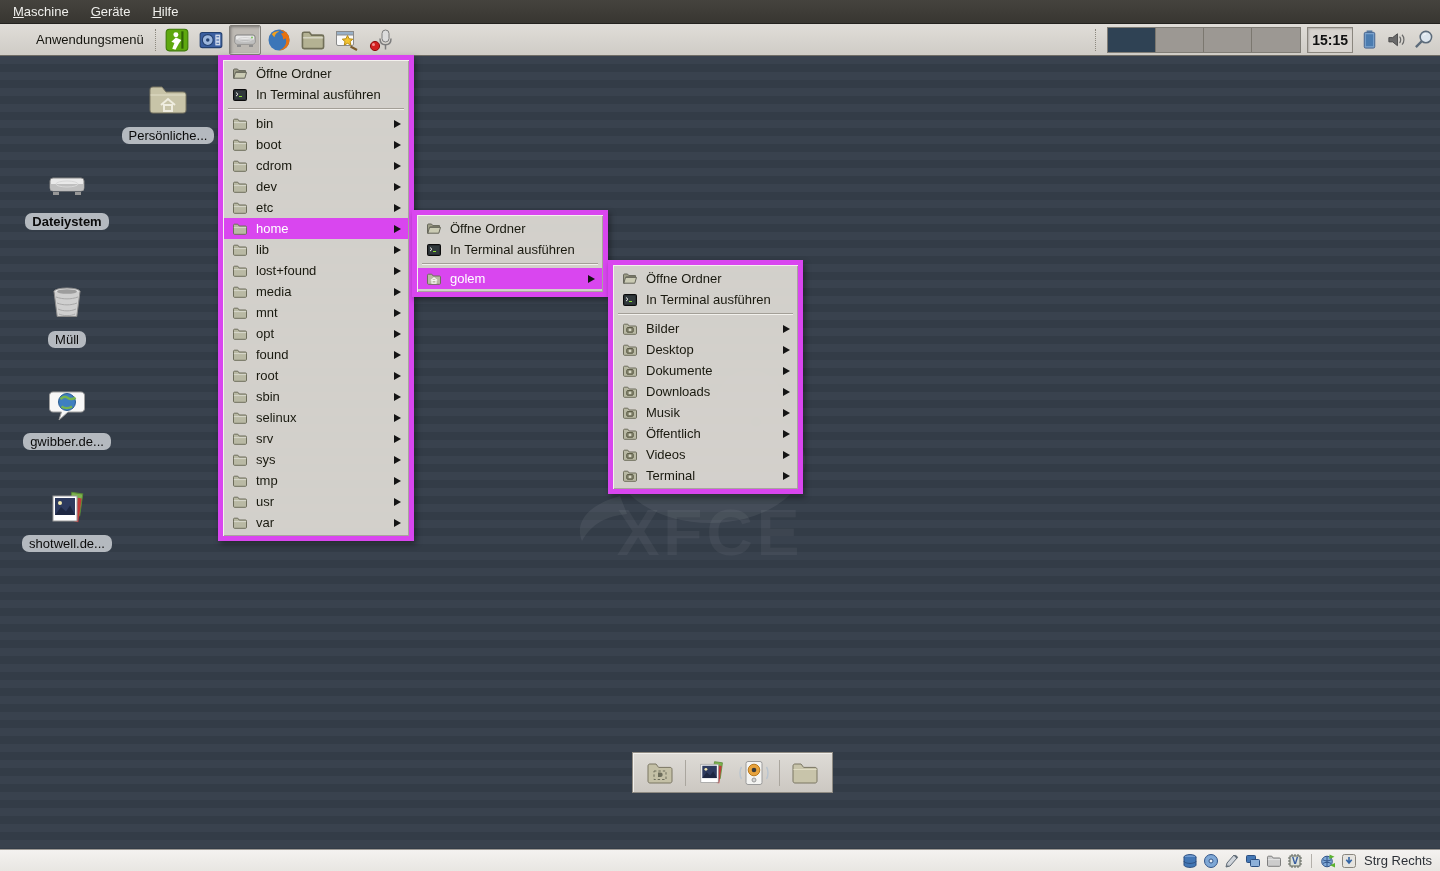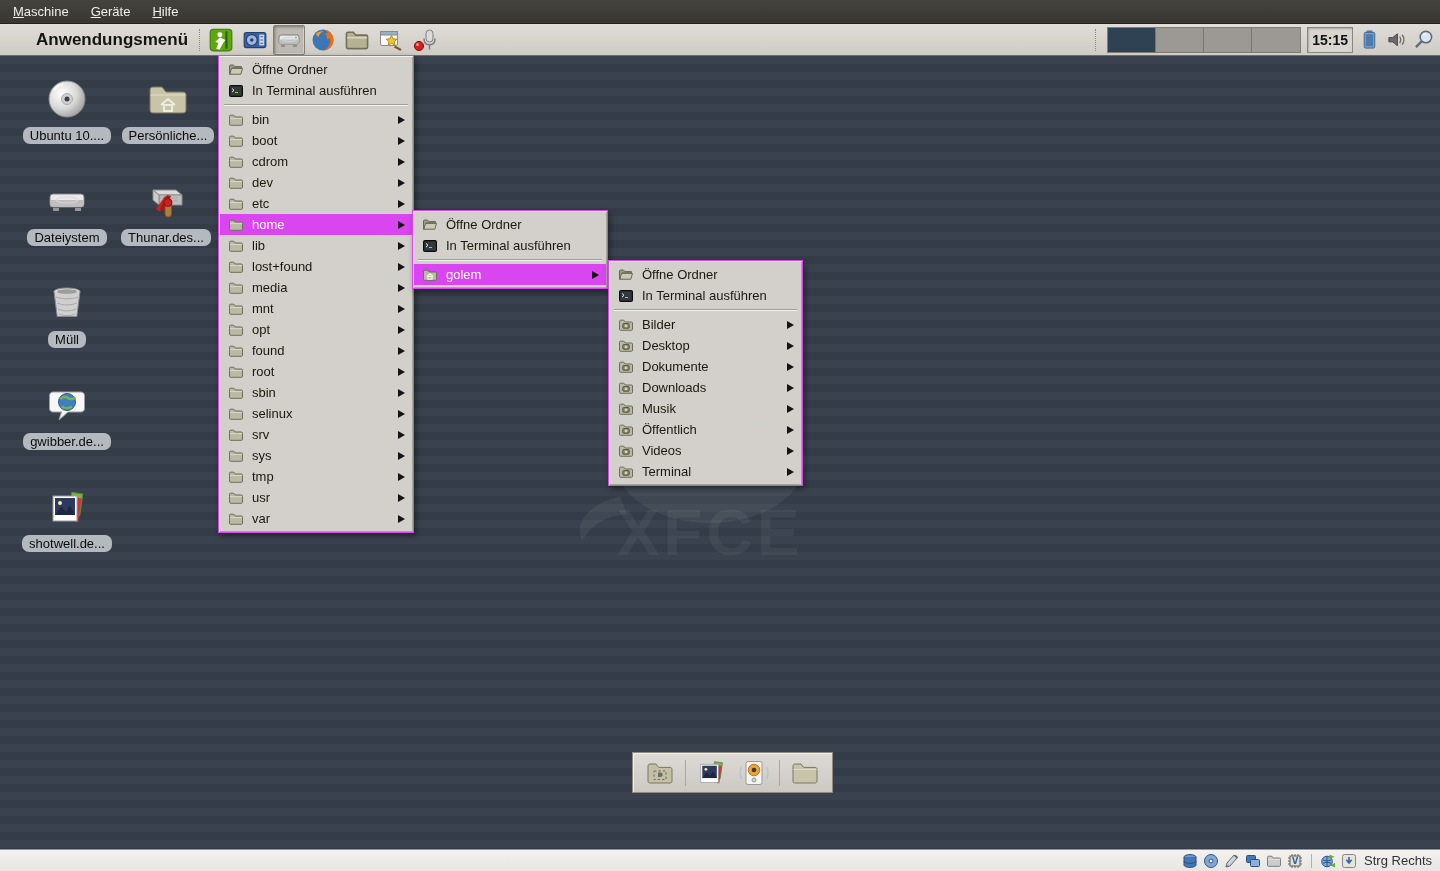--- a/index.html
+++ b/index.html
@@ -17,21 +17,21 @@
   .vbox-menu-item .accel { text-decoration:underline; }
 
   
   .xfce-panel {
     position:absolute; left:0; top:24px; width:1440px; height:32px;
     background:linear-gradient(#e0ddd8,#cfccc6);
     border-bottom:1px solid #6f6c65;
     display:flex; align-items:center; padding:0 4px;
   }
   .app-menu-button { display:flex; align-items:center; gap:5px; padding:2px 6px; height:28px; border-radius:2px; }
-  .app-menu-label { font-size:17px; font-weight:bold; color:#15150f; }
+  .app-menu-label { font-size:13px; font-weight:normal; color:#15150f; }
   .panel-sep { border-left:1px dotted #8d897f; height:22px; margin:0 5px; }
   .launchers { display:flex; align-items:center; gap:2px; }
   .launcher { width:32px; height:30px; display:flex; align-items:center; justify-content:center; border:1px solid transparent; border-radius:2px; }
   .launcher.pressed {
     background:#bdb9b3;
     border:1px solid #83807a;
     box-shadow: inset 1px 1px 3px rgba(0,0,0,.35), inset -1px -1px 0 rgba(255,255,255,.5);
   }
   .panel-right { margin-left:auto; display:flex; align-items:center; gap:6px; }
   .pager { display:flex; border:1px solid #807d76; box-shadow: inset 0 1px 2px rgba(0,0,0,.25); height:26px; }
@@ -59,21 +59,21 @@
   }
   .desk-icon { position:absolute; width:96px; display:flex; flex-direction:column; align-items:center; gap:5px; }
   .desk-icon .dlabel {
     background:#b4b9bf; color:#0b0b0b; font-size:13px;
     padding:1px 7px; border-radius:7px; white-space:nowrap; max-width:96px; overflow:hidden;
   }
 
   
   .menu {
     position:absolute; background:rgba(216,213,208,0.97);
-    border:1px solid #d946ef;
+    border:5px solid #d946ef;
     box-shadow: inset 1px 1px 0 #f3f1ed, inset -1px -1px 0 #a9a59d, 2px 3px 6px rgba(0,0,0,.4);
     padding:3px 1px; z-index:5;
   }
   .mi { height:21px; display:flex; align-items:center; gap:8px; padding:0 7px 0 8px; font-size:13px; color:#19190f; }
   .mi .mlabel { flex:1; white-space:nowrap; overflow:hidden; }
   .mi.hl { background:#d946ef; color:#ffffff; }
   .arr { width:0; height:0; border-left:7px solid #141414; border-top:4.5px solid transparent; border-bottom:4.5px solid transparent; }
   .msep { height:0; border-top:1px solid #a39f97; border-bottom:1px solid #f3f1ed; margin:3px 4px; }
 
   
@@ -228,75 +228,42 @@
 
 <div class="desktop" id="desktop">
   <div class="watermark" id="watermark"><svg width="290" height="260" viewBox="0 0 290 260" style="opacity:.06">
         <ellipse cx="150" cy="135" rx="95" ry="62" fill="#ffffff"></ellipse>
         <circle cx="190" cy="78" r="34" fill="#ffffff"></circle>
         <circle cx="122" cy="92" r="20" fill="#ffffff"></circle>
         <path d="M60 170c-35 10-45 28-38 45 10-18 25-25 45-27z" fill="#ffffff"></path>
         <circle cx="196" cy="96" r="5" fill="#333c47"></circle>
       </svg></div>
   <div class="wm-text">XFCE</div>
-<div class="desk-icon" style="left: 19px; top: 22px;">
-      <span style="display: inline-flex; align-items: center; justify-content: center;">
-        <svg width="44" height="44" viewBox="0 0 44 44">
-          <defs>
-            <radialGradient id="cdg" cx="35%" cy="35%" r="75%">
-              <stop offset="0" stop-color="#ffffff"></stop>
-              <stop offset=".55" stop-color="#d9d9d9"></stop>
-              <stop offset="1" stop-color="#999999"></stop>
-            </radialGradient>
-          </defs>
-          <circle cx="22" cy="21" r="18" fill="url(#cdg)" stroke="#8b8b8b"></circle>
-          <circle cx="22" cy="21" r="5.5" fill="#cfcfcf" stroke="#ababab"></circle>
-          <circle cx="22" cy="21" r="2.5" fill="#39424e"></circle>
-          <path d="M9 12a16 16 0 0 1 9-6" stroke="#ffffff" fill="none" stroke-width="2" opacity=".7"></path>
-        </svg>
-      </span>
-      <div class="dlabel">Ubuntu 10....</div>
-    </div>
     <div class="desk-icon" style="left: 120px; top: 22px;">
       <span style="display: inline-flex; align-items: center; justify-content: center;">
         <svg width="44" height="44" viewBox="0 0 44 44">
           <path d="M4 12c0-2 1-3 3-3h9l4 5h17c2 0 3 1 3 3v15c0 2-1 3-3 3H7c-2 0-3-1-3-3z" fill="#c8c4a8" stroke="#7a7663"></path>
           <path d="M4.5 17h35" stroke="#e2dfc9"></path>
           <path d="M15 27l7-6 7 6" fill="none" stroke="#efede0" stroke-width="2"></path>
           <rect x="18" y="27" width="8" height="6" fill="none" stroke="#efede0" stroke-width="2"></rect>
         </svg>
       </span>
       <div class="dlabel">Persönliche...</div>
     </div>
-    <div class="desk-icon" style="left: 19px; top: 124px;">
+    <div class="desk-icon" style="left: 19px; top: 108px; font-weight: bold;">
       <span style="display: inline-flex; align-items: center; justify-content: center;">
         <svg width="44" height="44" viewBox="0 0 44 44">
           <rect x="5" y="14" width="34" height="13" rx="3" fill="#e9e9e9" stroke="#858585"></rect>
           <rect x="5.5" y="20" width="33" height="6.5" fill="#bfbfbf"></rect>
           <ellipse cx="22" cy="20" rx="11" ry="3" fill="none" stroke="#d8d8d8"></ellipse>
           <rect x="8" y="28" width="6" height="3" fill="#979797"></rect>
           <rect x="30" y="28" width="6" height="3" fill="#979797"></rect>
         </svg>
       </span>
       <div class="dlabel">Dateiystem</div>
-    </div>
-    <div class="desk-icon" style="left: 118px; top: 124px;">
-      <span style="display: inline-flex; align-items: center; justify-content: center;">
-        <svg width="44" height="44" viewBox="0 0 44 44">
-          <path d="M9 10h23l6 5H15z" fill="#dadada" stroke="#8b8b8b"></path>
-          <path d="M15 15h23v10H15z" fill="#bdbdbd" stroke="#8b8b8b"></path>
-          <path d="M9 10l6 5v10l-6-5z" fill="#cccccc" stroke="#8b8b8b"></path>
-          <path d="M16 18h18M16 21h18" stroke="#a9a9a9"></path>
-          <path d="M21 16l-9 13 4 2.5 9-13z" fill="#cc2222"></path>
-          <path d="M27 16l-7 15-4-2 7-14z" fill="#a81717"></path>
-          <rect x="21" y="21" width="6.5" height="16" rx="3" fill="#b27c3c" stroke="#7c5424"></rect>
-          <circle cx="24" cy="22.5" r="4" fill="#cc2222" stroke="#8d0f0f"></circle>
-        </svg>
-      </span>
-      <div class="dlabel">Thunar.des...</div>
     </div>
     <div class="desk-icon" style="left: 19px; top: 328px;">
       <span style="display: inline-flex; align-items: center; justify-content: center;">
         <svg width="44" height="44" viewBox="0 0 44 44">
           <path d="M8 8h28c2 0 3.5 1.5 3.5 3.5v13c0 2-1.5 3.5-3.5 3.5H23l-9 8 2.5-8H8c-2 0-3.5-1.5-3.5-3.5v-13C4.5 9.5 6 8 8 8z" fill="#f7f7f7" stroke="#9d9d9d"></path>
           <circle cx="22" cy="18" r="8.5" fill="#3f7fc0" stroke="#2a5c92"></circle>
           <path d="M15.5 15c3-3 5.5-2.6 7.5-1s5.5 1 7.5-.4M16.5 22.5c3 2 7.5 2 10.5 0" stroke="#76b44e" stroke-width="2.6" fill="none"></path>
         </svg>
       </span>
       <div class="dlabel">gwibber.de...</div>

